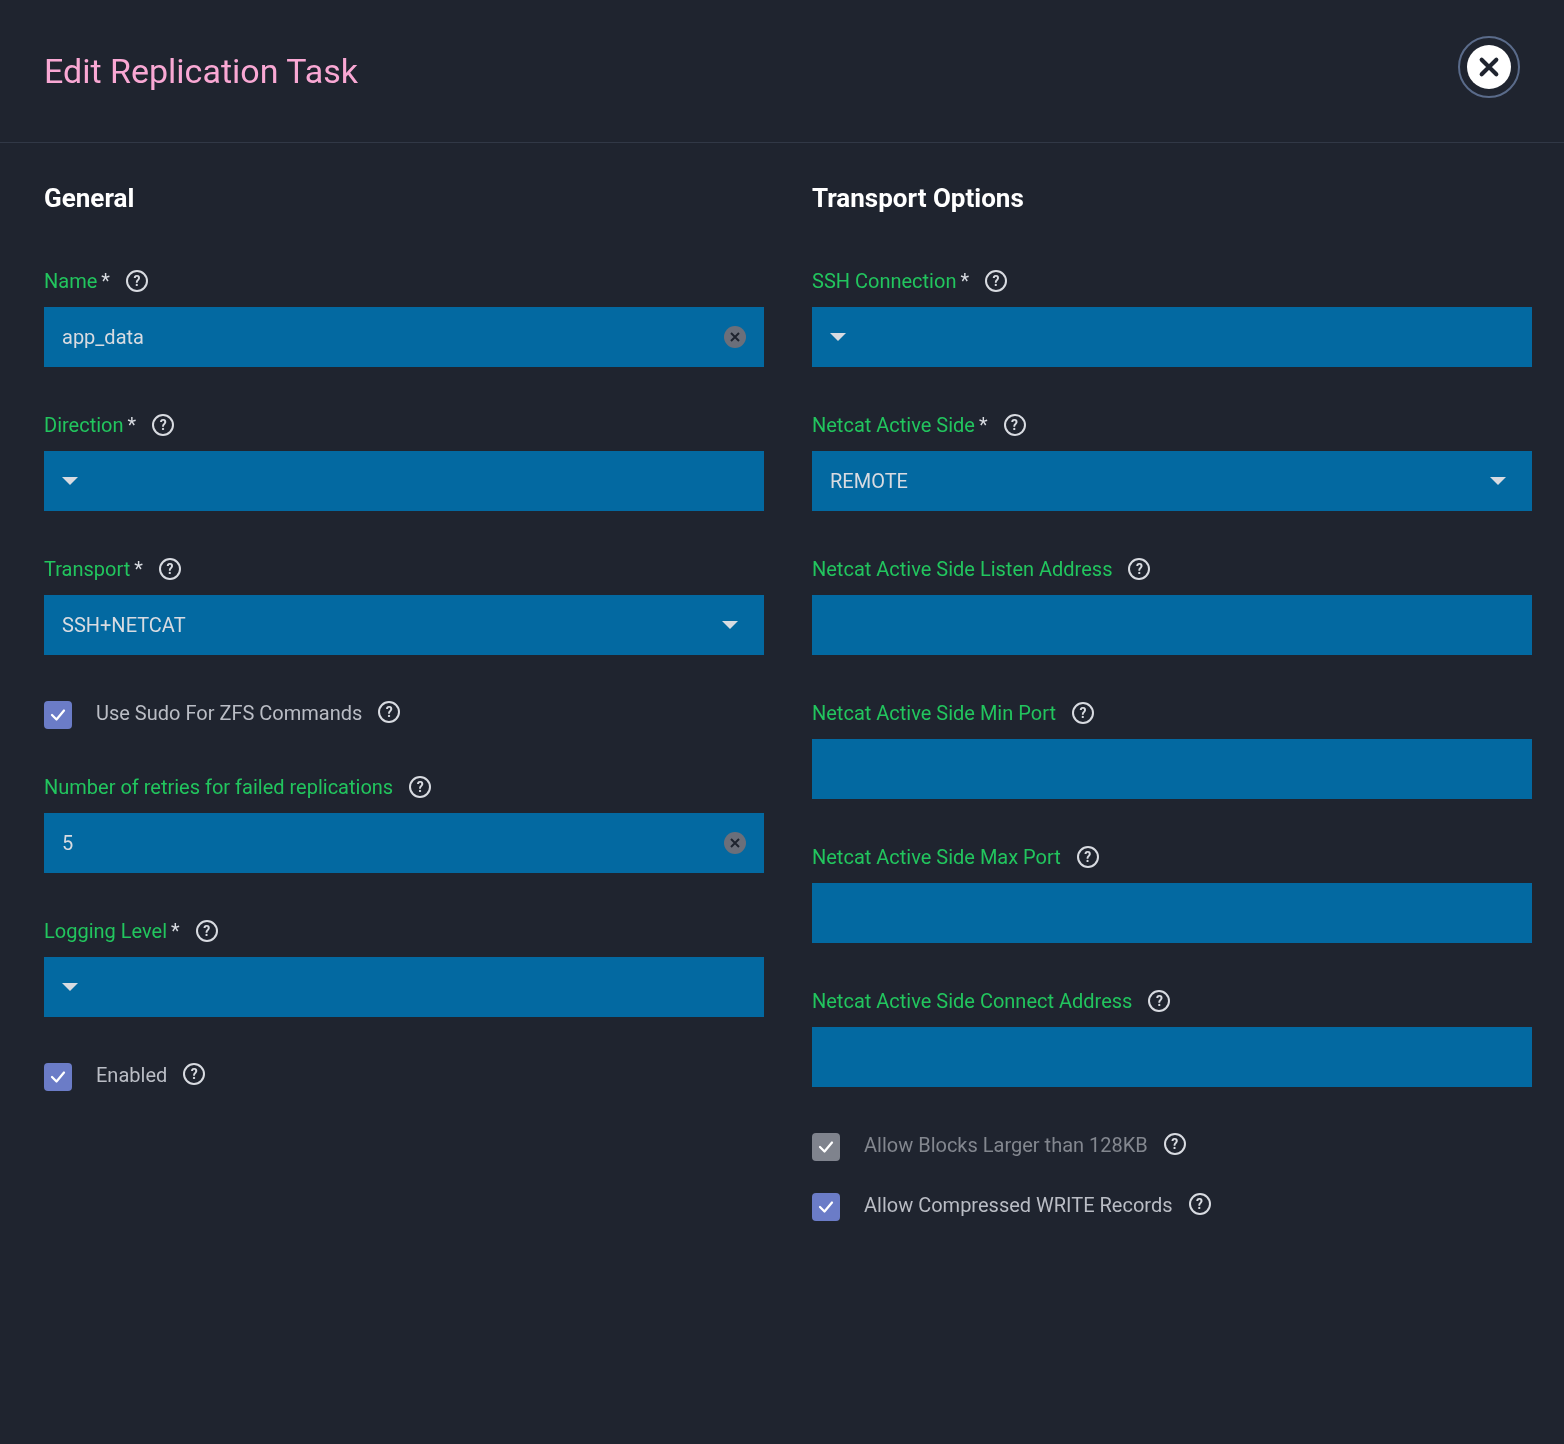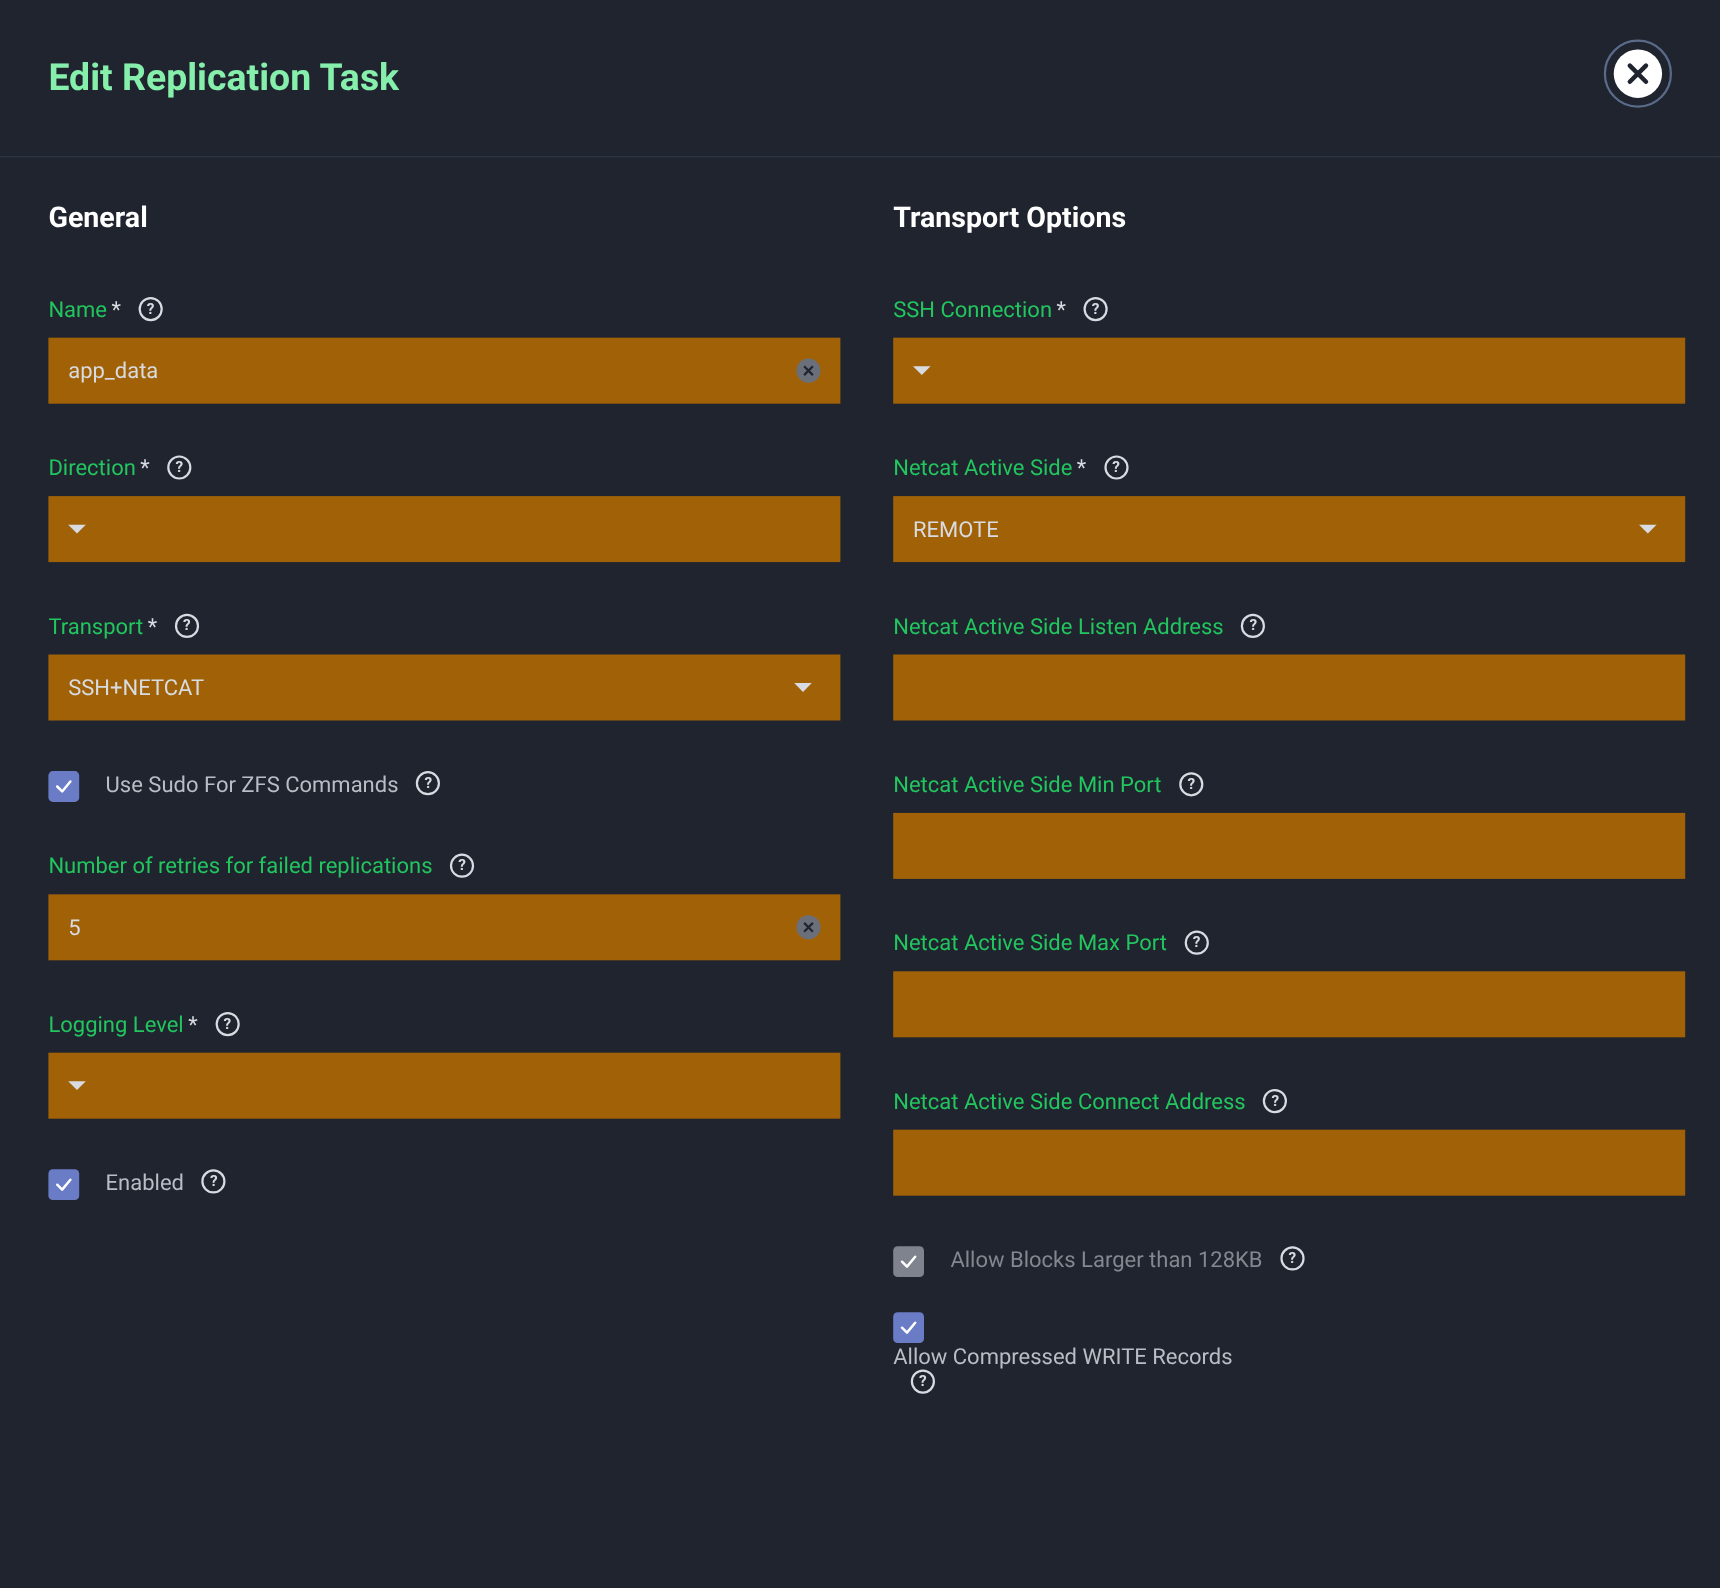--- a/index.html
+++ b/index.html
@@ -17,23 +17,23 @@
   overflow: hidden;
 }
 .header {
   display: flex;
   justify-content: space-between;
   align-items: center;
   padding: 40px 44px 40px 44px;
   border-bottom: 1px solid #313846;
 }
 .header h1 {
-  color: #86efac;
+  color: #f9a8d4;
   font-size: 34px;
-  font-weight: 700;
+  font-weight: 400;
 }
 .close-ring {
   width: 62px;
   height: 62px;
   border: 2px solid #5a6b8a;
   border-radius: 50%;
   display: flex;
   align-items: center;
   justify-content: center;
   cursor: pointer;
@@ -93,21 +93,21 @@
   border-radius: 50%;
   display: inline-flex;
   align-items: center;
   justify-content: center;
   font-size: 14px;
   font-weight: 700;
   color: #d8dbe1;
   cursor: pointer;
 }
 .input-box, .select-box {
-  background: #a16207;
+  background: #0369a1;
   border: none;
   height: 60px;
   width: 100%;
   display: flex;
   align-items: center;
   padding: 0 18px;
   position: relative;
 }
 .input-value {
   color: #d8dbe1;
@@ -334,21 +334,21 @@
     <div class="checkbox-row" style="margin-bottom:32px;">
       <div class="cb cb-checked-gray">
         <svg viewBox="0 0 24 24">
             <path d="M4 12 L10 18 L20 6" stroke="#fff" stroke-width="3" fill="none" stroke-linecap="round" stroke-linejoin="round"></path>
           </svg>
       </div>
       <span class="cb-label dim">Allow Blocks Larger than 128KB</span>
       <span class="help-icon">?</span>
     </div>
 
-    <div class="checkbox-row" style="margin-bottom:0;flex-direction:column;">
+    <div class="checkbox-row" style="margin-bottom:0;">
       <div class="cb cb-checked-blue">
         <svg viewBox="0 0 24 24">
             <path d="M4 12 L10 18 L20 6" stroke="#fff" stroke-width="3" fill="none" stroke-linecap="round" stroke-linejoin="round"></path>
           </svg>
       </div>
       <span class="cb-label">Allow Compressed WRITE Records</span>
       <span class="help-icon">?</span>
     </div>
 
   </div>

